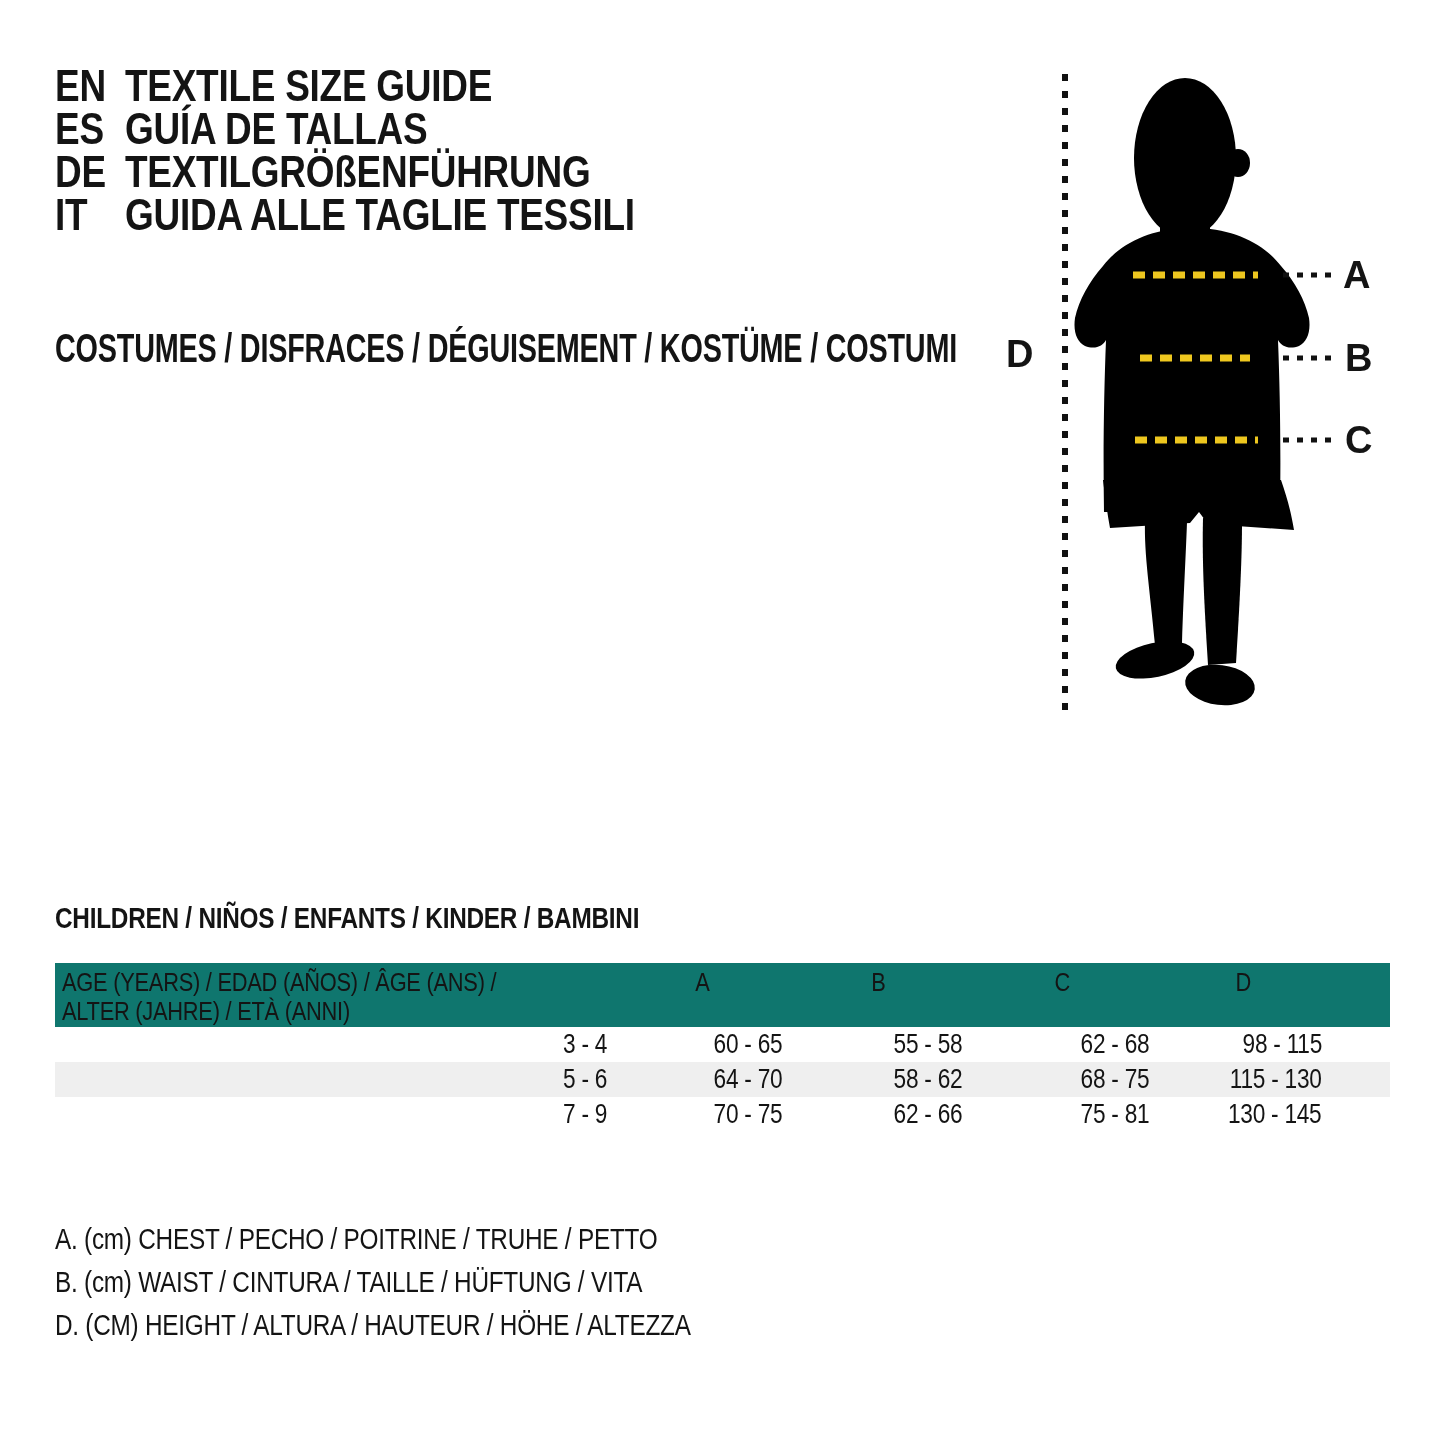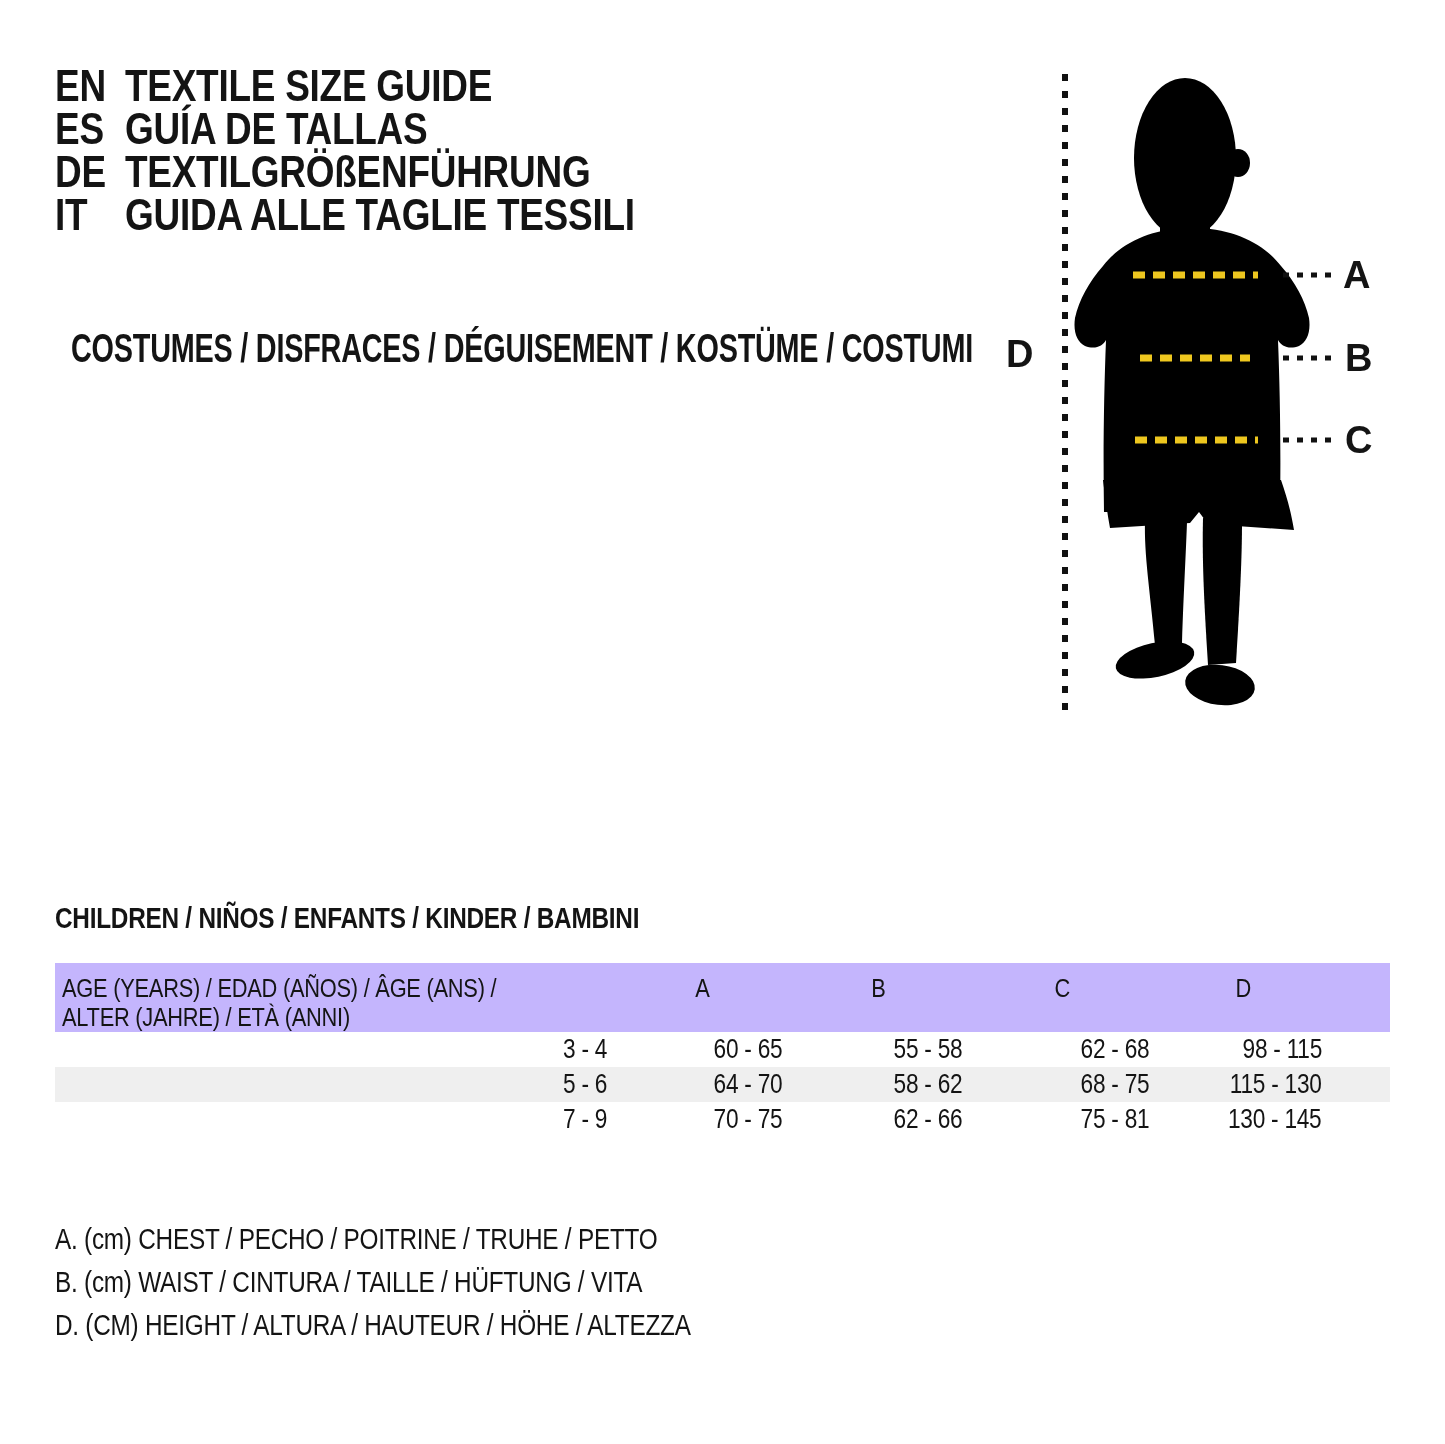--- a/index.html
+++ b/index.html
@@ -18,43 +18,43 @@
   .cond-c { display:inline-block; transform:scaleX(0.84); transform-origin:50% 50%; white-space:nowrap; letter-spacing:-0.3px; }
 
   
   .lang-list { position:absolute; left:55px; top:64px; }
   .lang-row  { display:flex; align-items:center; height:43px; font-size:44px; font-weight:700; }
   .lang-code { width:70px; flex:0 0 70px; }
 
   
   .category {
     position:absolute; left:55px; top:326px;
-    font-size:40px; font-weight:700; line-height:44px;margin-left:16px;
+    font-size:40px; font-weight:700; line-height:44px;
   }
   .category .cond { transform:scaleX(0.72); }
 
   
   .figure { position:absolute; left:1000px; top:60px; width:445px; height:680px; }
   .figure svg { position:absolute; left:0; top:0; }
   .fig-label { position:absolute; font-size:38px; font-weight:700; line-height:42px; }
   .fig-label.a { left:343px; top:194px; }
   .fig-label.b { left:345px; top:277px; }
   .fig-label.c { left:345px; top:359px; }
   .fig-label.d { left:6px;  top:273px; }
 
   
   .section-title { position:absolute; left:55px; top:901px; font-size:29px; font-weight:700; line-height:34px; }
 
   table.size-table {
     position:absolute; left:55px; top:963px;
     width:1335px; border-collapse:collapse; table-layout:fixed;
   }
   table.size-table th {
-    background:#c4b5fd; height:64px; vertical-align:top;
-    font-weight:400; font-size:26px; line-height:29px; padding-top:11px;
+    background:#0f766e; height:64px; vertical-align:top;
+    font-weight:400; font-size:26px; line-height:29px; padding-top:5px;
   }
   th.age-th { text-align:left; padding-left:7px; }
   th.col-th { text-align:center; font-size:27px; }
   table.size-table td {
     height:35px; font-size:27px; font-weight:400; text-align:right; vertical-align:middle;
   }
   td.age-td { text-align:left; padding-left:7px; }
   tbody tr:nth-child(even) { background:#efefef; }
 
   

